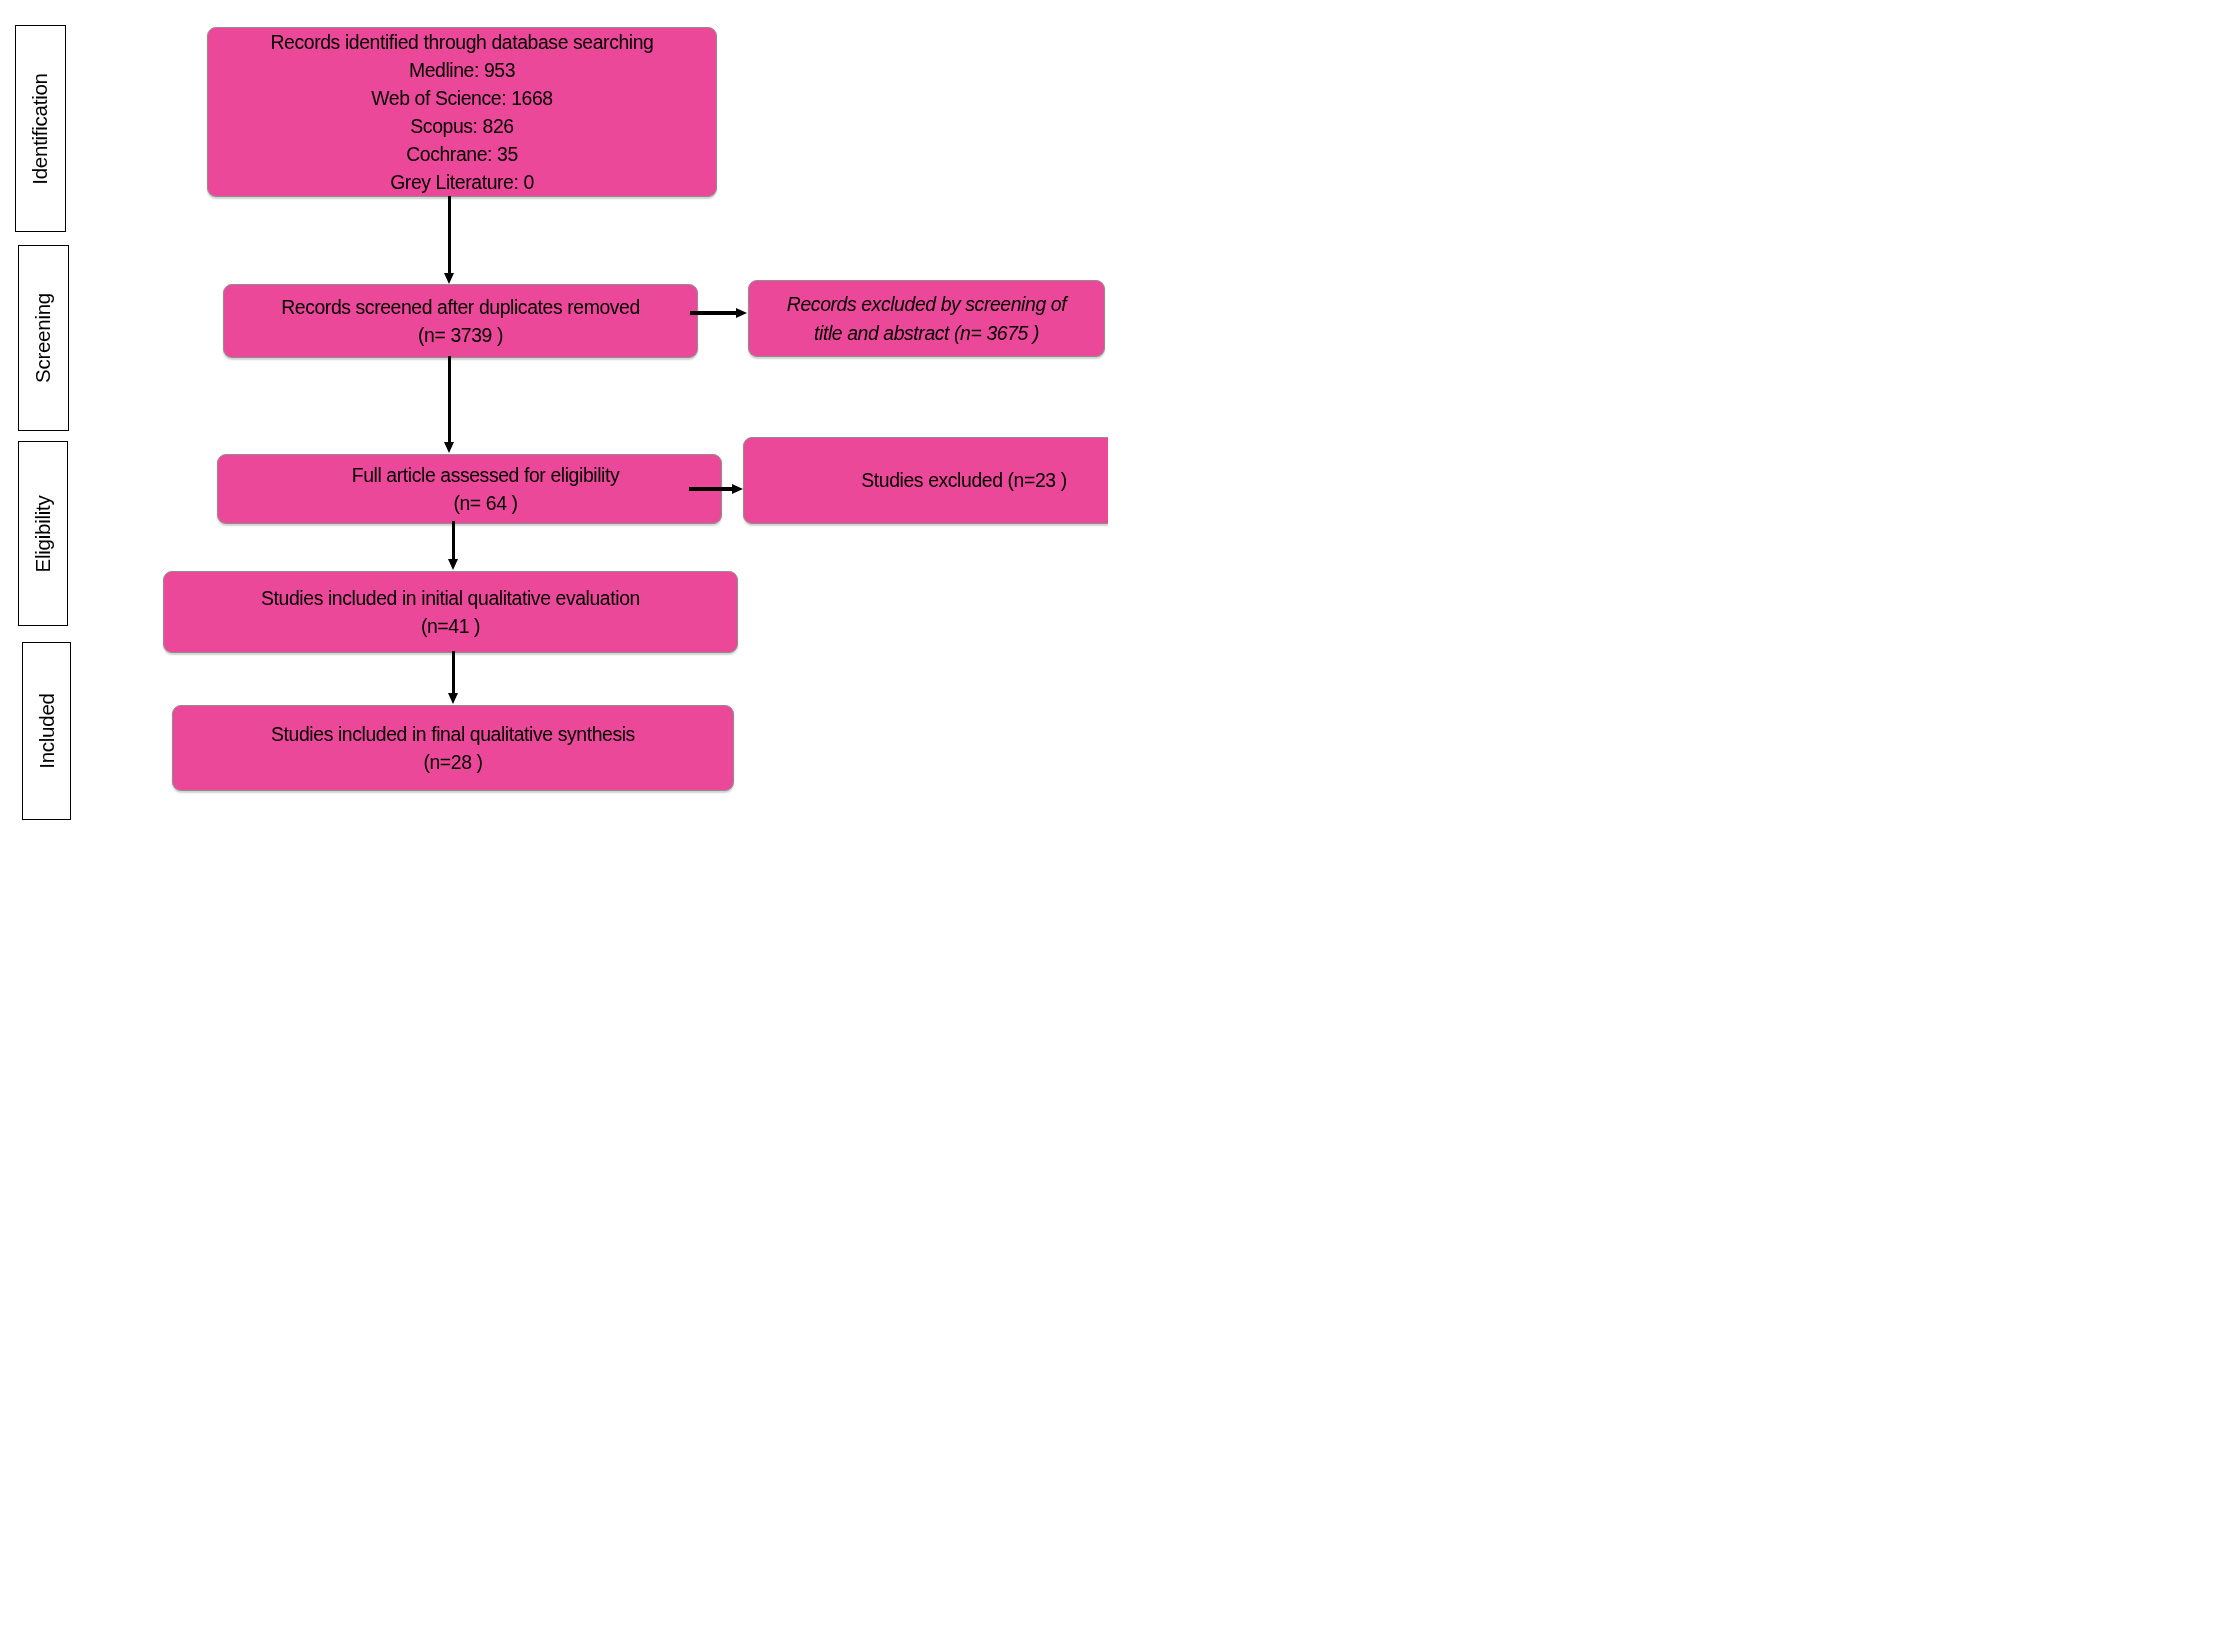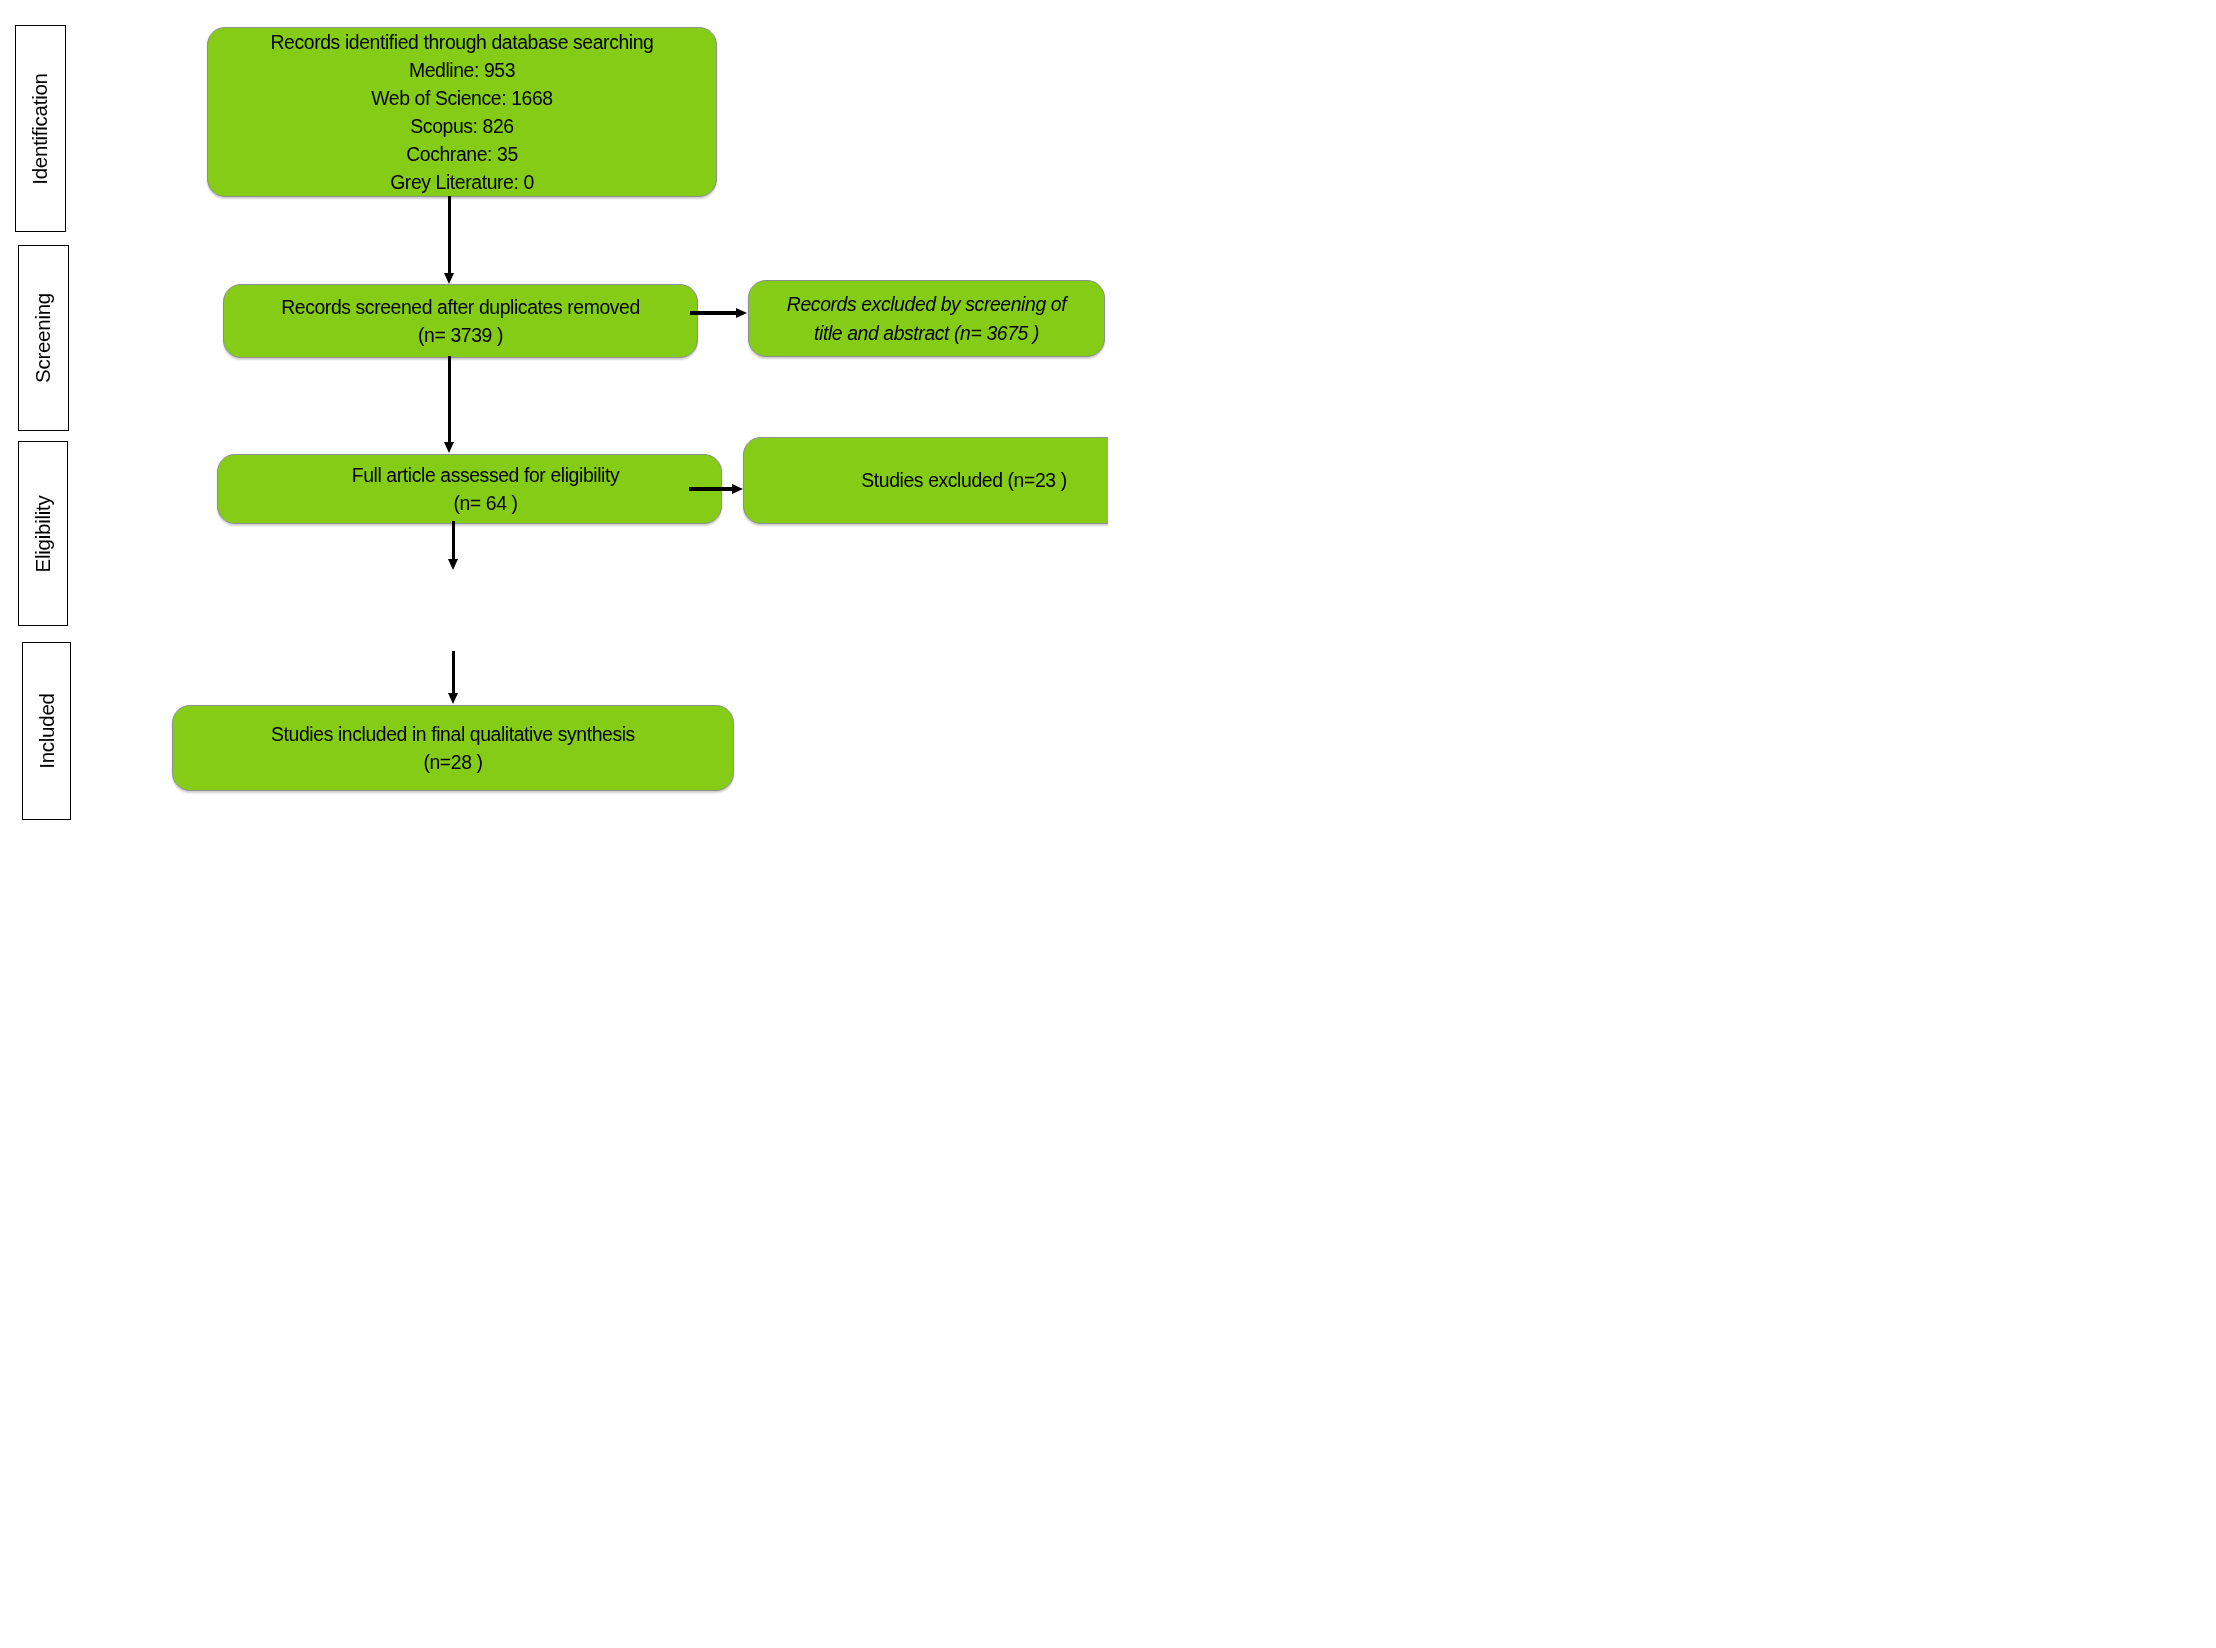--- a/index.html
+++ b/index.html
@@ -28,22 +28,22 @@
   .stage-box .vlabel {
     transform: rotate(-90deg);
     white-space: nowrap;
     font-size: 20.6px;
     letter-spacing: -0.3px;
   }
   
   .flow-box {
     position: absolute;
     border: 1.2px solid #8f8f8f;
-    border-radius: 18px;
-    background: #84cc16;
+    border-radius: 9px;
+    background: #ec4899;
     box-shadow: 0 1.8px 1.8px rgba(0,0,0,0.18);
     display: flex;
     flex-direction: column;
     align-items: center;
     justify-content: center;
     text-align: center;
     font-size: 19.4px;
     line-height: 1.45;
     letter-spacing: -0.4px;
   }
@@ -124,20 +124,24 @@
 
   <div class="flow-box" style="left:217px; top:454px; width:471px; height:68px;padding-left:32px;">
     <div class="line">Full article assessed for eligibility</div>
     <div class="line">(n= 64 )</div>
   </div>
 
   <div class="flow-box" style="left:743px; top:437px; width:358px; height:85px;padding-left:41px;">
     <div class="line">Studies excluded (n=23 )</div>
   </div>
 
+  <div class="flow-box" style="left:163px; top:571px; width:573px; height:80px;">
+    <div class="line">Studies included in initial qualitative evaluation</div>
+    <div class="line">(n=41 )</div>
+  </div>
 
   <div class="flow-box" style="left:172px; top:705px; width:560px; height:84px;">
     <div class="line">Studies included in final qualitative synthesis</div>
     <div class="line">(n=28 )</div>
   </div>
 
   <div class="arrow-v" style="left:448px; top:196px; height:77px;"></div>
   <div class="arrow-v" style="left:448px; top:356px; height:86px;"></div>
   <div class="arrow-v" style="left:452px; top:521px; height:38px;"></div>
   <div class="arrow-v" style="left:452px; top:651px; height:42px;"></div>

